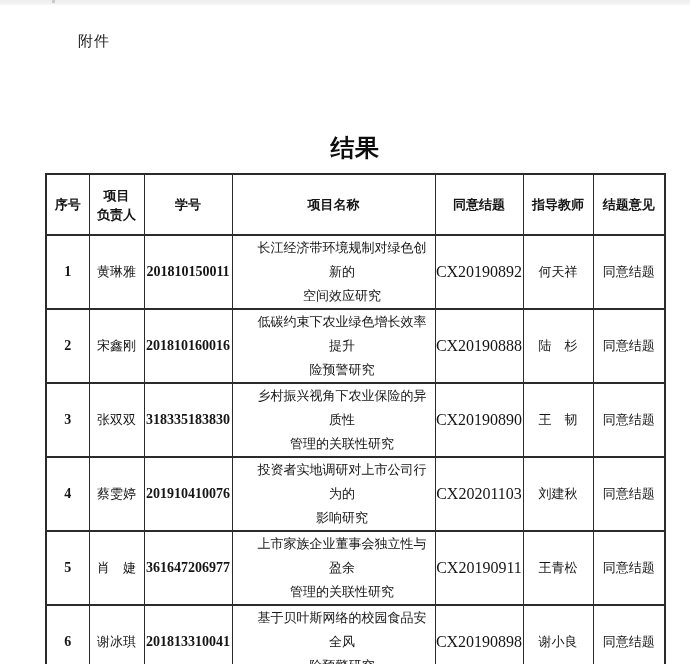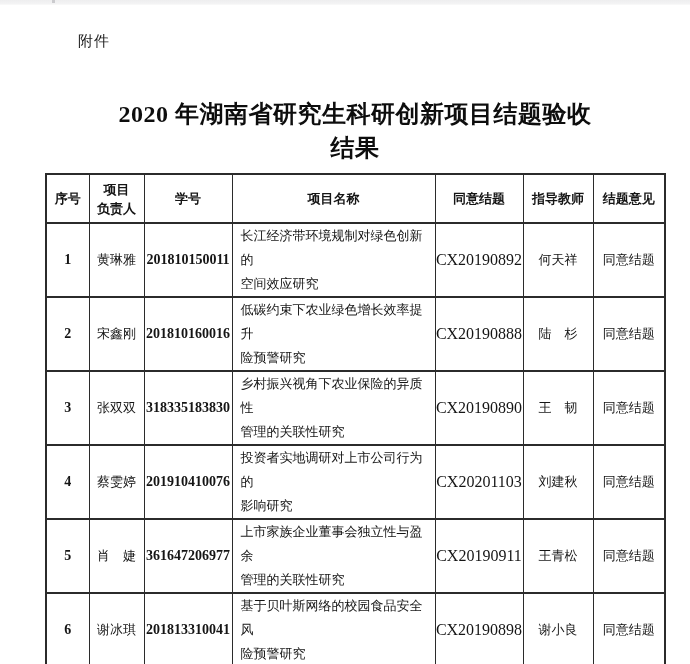--- a/index.html
+++ b/index.html
@@ -26,39 +26,39 @@
     position:absolute;left:45px;top:173px;width:619px;
     border-collapse:collapse;table-layout:fixed;
     border:2px solid #2b2b2b;
   }
   .results th,.results td{
     border:1px solid #2b2b2b;
     border-top-width:2px;border-bottom-width:2px;
     text-align:center;vertical-align:middle;
     font-size:13px;padding:0;overflow:hidden;
   }
-  .results tr{height:49px;}
+  .results tr{height:61px;}
   .results th{font-weight:bold;line-height:19px;white-space:pre-line;}
   td.col-no{font-weight:bold;font-size:14px;}
   td.col-student_id{font-size:14px;letter-spacing:0;font-weight:bold;}
   td.col-project_name{
-    text-align:left;padding:0 4px 0 8px;white-space:pre-line;line-height:24px;
+    text-align:center;padding:0 4px 0 21px;white-space:pre-line;line-height:24px;
   }
   td.col-project_no{font-size:16px;}
 </style>
 </head>
 <body>
 
 <div class="top-strip">
   <div class="tick"></div>
 </div>
 
 <div class="attachment">附件</div>
 
-<h1 class="doc-title"><span>2020 年湖南省研究生科研创新项目结题验收</span><br><span>结果</span></h1>
+<h1 class="doc-title"><br><span>结果</span></h1>
 
 <table class="results">
   <colgroup>
     <col style="width:43px">
     <col style="width:55px">
     <col style="width:88px">
     <col style="width:203px">
     <col style="width:88px">
     <col style="width:70px">
     <col style="width:72px">

